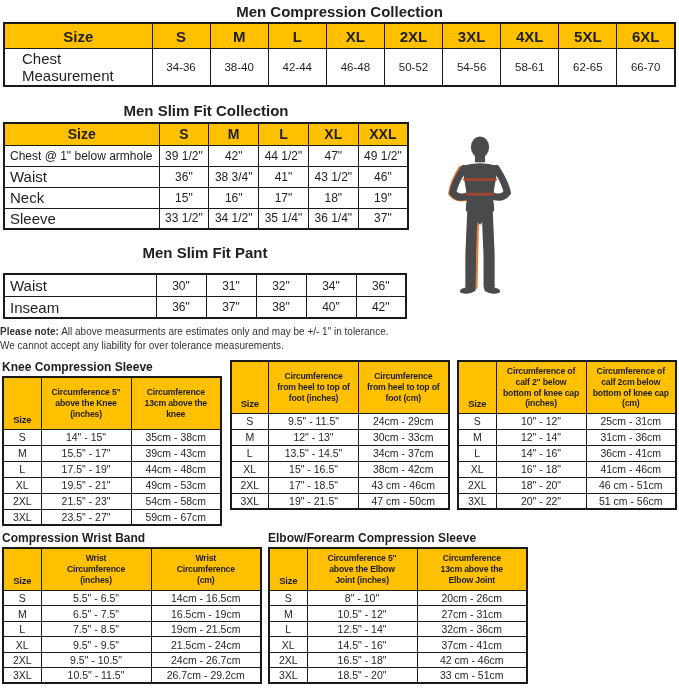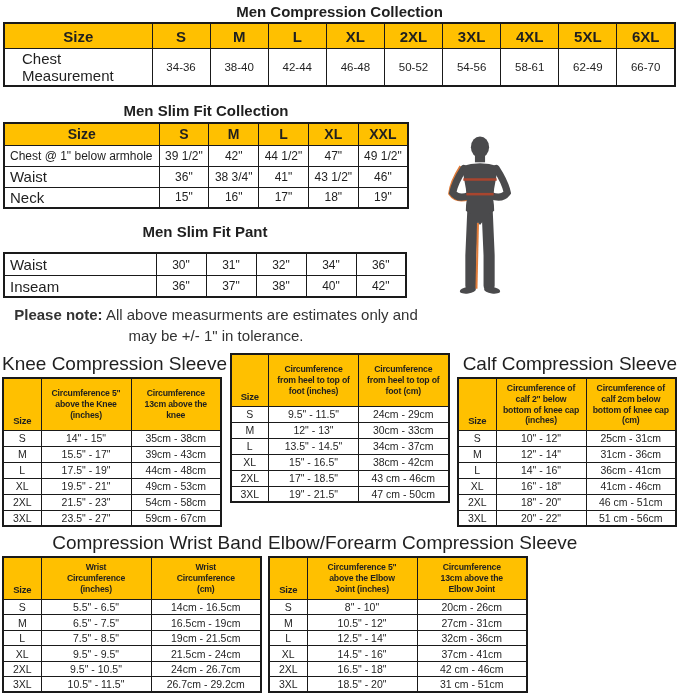--- a/index.html
+++ b/index.html
@@ -35,29 +35,29 @@
   .t2 td:first-child{text-align:left;font-size:15px;padding-left:5px;}
   .t2 tbody tr:first-child td:first-child{font-size:12px;}
 
   
   .block3{width:404px;margin:14px 0 0 3px;}
   .block3 .title{margin-bottom:12px;}
   .t3 td{height:22px;font-size:12px;}
   .t3 td:first-child{text-align:left;font-size:15px;padding-left:5px;width:152px;}
 
   
-  .note{width:432px;margin-top:6px;text-align:center;font-size:15px;line-height:1.4;color:#333;}
+  .note{width:432px;margin-top:6px;text-align:left;font-size:10px;line-height:1.4;color:#333;}
   .note .b{font-weight:bold;}
 
   
   .row-mid{display:flex;justify-content:space-between;margin:7px 2px 0 2px;}
   .row-bot{display:flex;gap:6px;margin:5px 0 0 2px;}
   .subblock{width:220px;}
   .bandblock{width:260px;}
-  .subtitle{font-size:19px;font-weight:normal;text-align:right;white-space:nowrap;margin-bottom:2px;}
+  .subtitle{font-size:12px;font-weight:bold;text-align:left;white-space:nowrap;margin-bottom:2px;}
   .sub th{font-size:8.7px;letter-spacing:-0.2px;line-height:1.25;white-space:pre-line;height:52px;padding:1px;}
   .sub th:first-child{vertical-align:bottom;width:38px;padding-bottom:3px;font-size:9.5px;}
   .sub td{font-size:10.5px;height:16px;}
   .band th{height:42px;}
   .band td{height:15.5px;}
 
   
   .figure{position:absolute;left:446px;top:136px;width:68px;height:174px;}
 </style>
 </head>
@@ -85,21 +85,21 @@
         <tbody>
           <tr>
             <td>Chest Measurement</td>
             <td>34-36</td>
             <td>38-40</td>
             <td>42-44</td>
             <td>46-48</td>
             <td>50-52</td>
             <td>54-56</td>
             <td>58-61</td>
-            <td>62-49</td>
+            <td>62-65</td>
             <td>66-70</td>
           </tr>
         </tbody>
       </table>
     </div>
 
   <div class="block2">
     <div class="title">Men Slim Fit Collection</div>
     <div class="tblwrap t2">
         <table>
@@ -131,20 +131,28 @@
               <td>46"</td>
             </tr>
             <tr>
               <td>Neck</td>
               <td>15"</td>
               <td>16"</td>
               <td>17"</td>
               <td>18"</td>
               <td>19"</td>
             </tr>
+            <tr>
+              <td>Sleeve</td>
+              <td>33 1/2"</td>
+              <td>34 1/2"</td>
+              <td>35 1/4"</td>
+              <td>36 1/4"</td>
+              <td>37"</td>
+            </tr>
           </tbody>
         </table>
       </div>
   </div>
 
   <div class="block3">
     <div class="title">Men Slim Fit  Pant</div>
     <div class="tblwrap t3">
         <table>
           <tbody>
@@ -164,20 +172,21 @@
               <td>40"</td>
               <td>42"</td>
             </tr>
           </tbody>
         </table>
       </div>
   </div>
 
   <div class="note">
     <span class="b">Please note:</span><span> All above measurments are estimates only and may be +/- 1" in tolerance.</span><br>
+    <span>We cannot accept any liability for over tolerance measurements.</span>
   </div>
 
   <div class="row-mid">
     <div class="subblock">
       <div class="subtitle">Knee Compression Sleeve</div>
       <div class="tblwrap sub">
           <table>
             <thead>
               <tr>
                 <th>Size</th>
@@ -267,21 +276,20 @@
               <tr>
                 <td>3XL</td>
                 <td>19" - 21.5"</td>
                 <td>47 cm - 50cm</td>
               </tr>
             </tbody>
           </table>
         </div>
     </div>
     <div class="subblock">
-      <div class="subtitle">Calf Compression Sleeve</div>
       <div class="tblwrap sub">
           <table>
             <thead>
               <tr>
                 <th>Size</th>
                 <th>Circumference of
 calf 2" below
 bottom of knee cap
 (inches)</th>
                 <th>Circumference of
@@ -415,21 +423,21 @@
                 <td>37cm - 41cm</td>
               </tr>
               <tr>
                 <td>2XL</td>
                 <td>16.5" - 18"</td>
                 <td>42 cm - 46cm</td>
               </tr>
               <tr>
                 <td>3XL</td>
                 <td>18.5" - 20"</td>
-                <td>31 cm - 51cm</td>
+                <td>33 cm - 51cm</td>
               </tr>
             </tbody>
           </table>
         </div>
     </div>
   </div>
 
   <svg class="figure" viewBox="0 0 66 172" aria-hidden="true">
 
     <path d="M14,30 Q4,46 3,57 Q9,66 22,62" fill="none" stroke-width="3" stroke="#e07c3a"></path>

